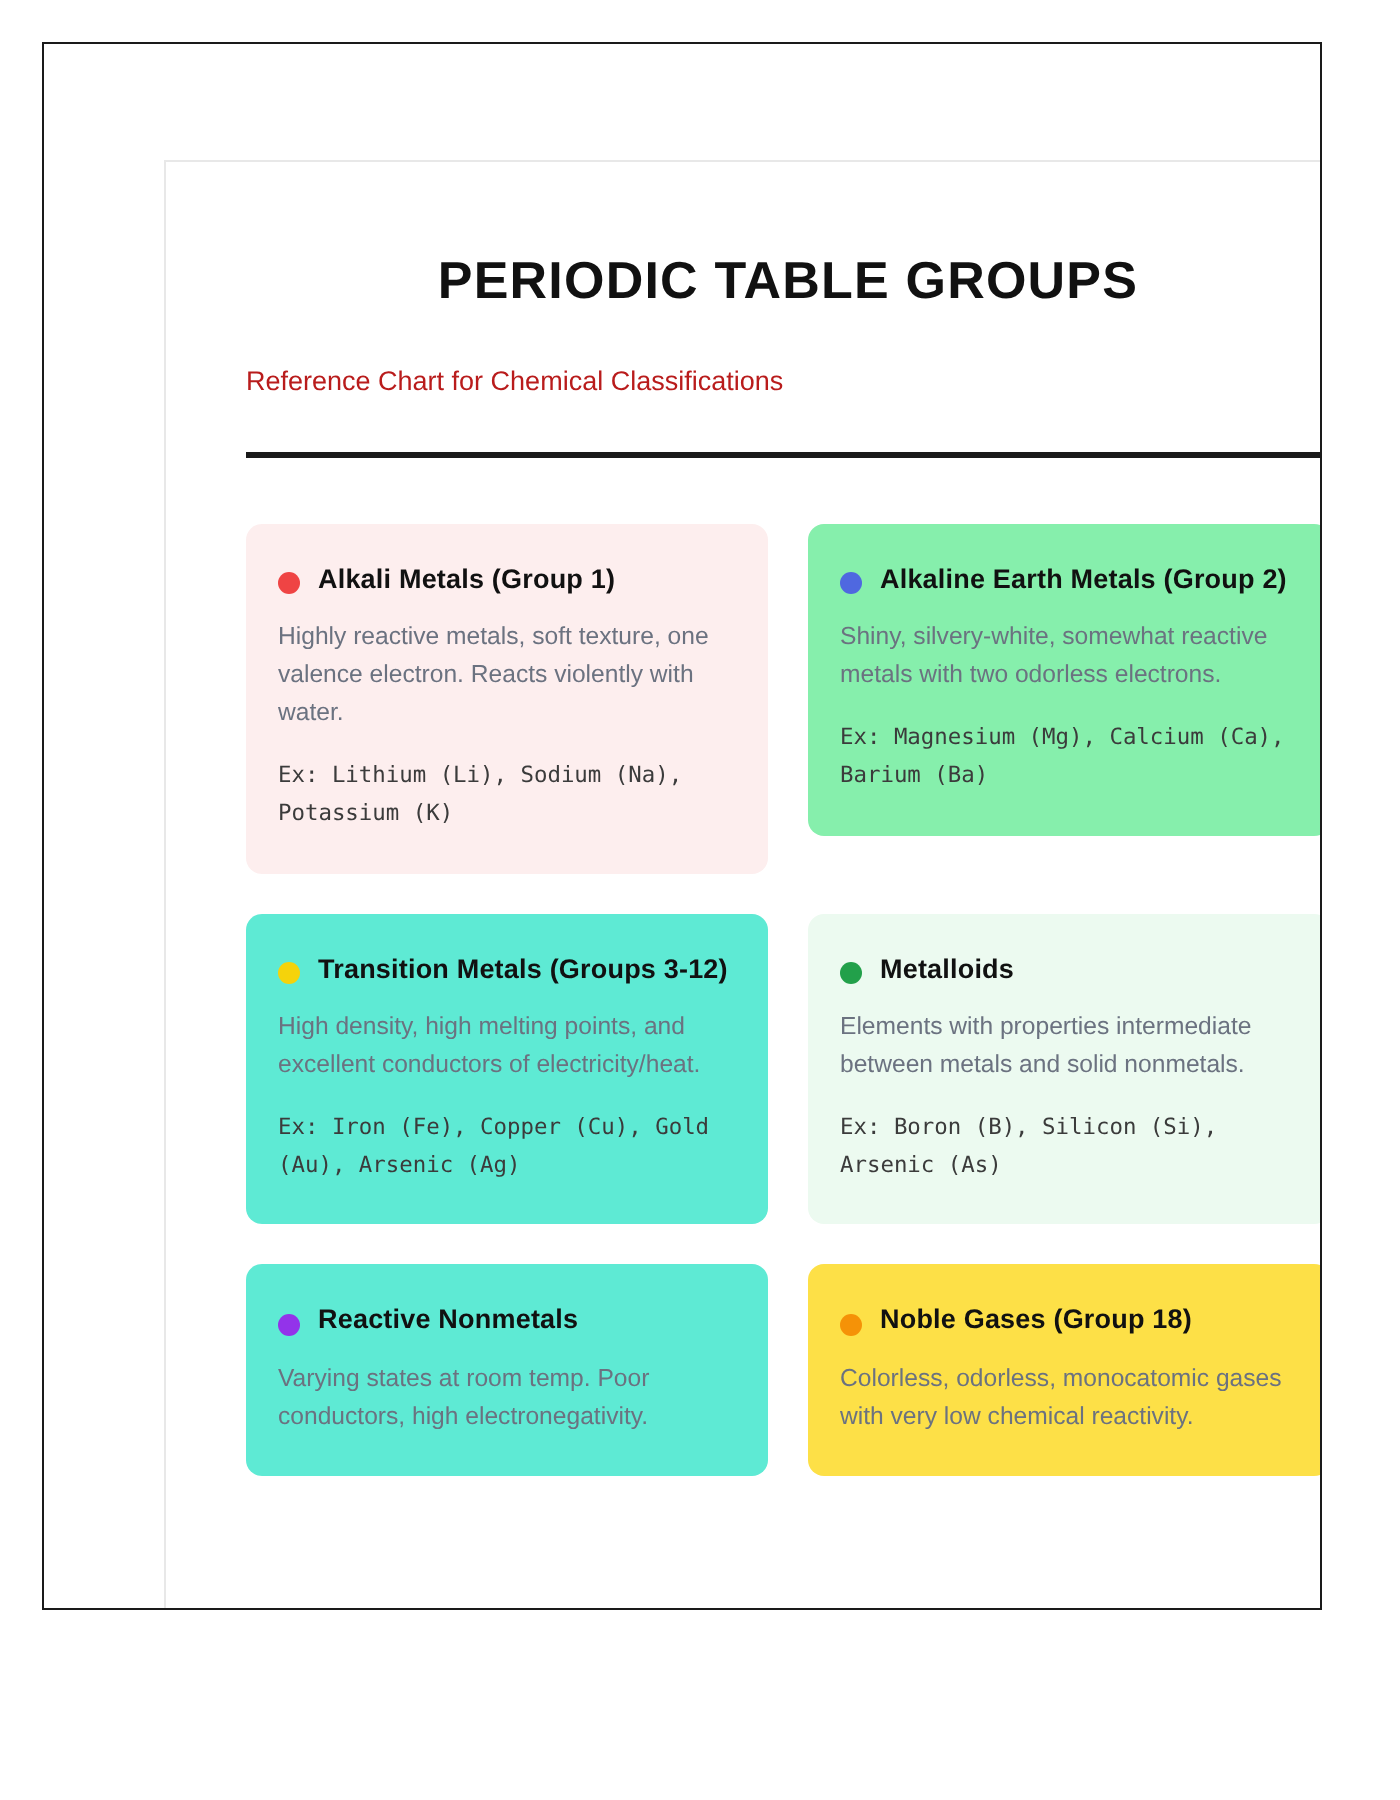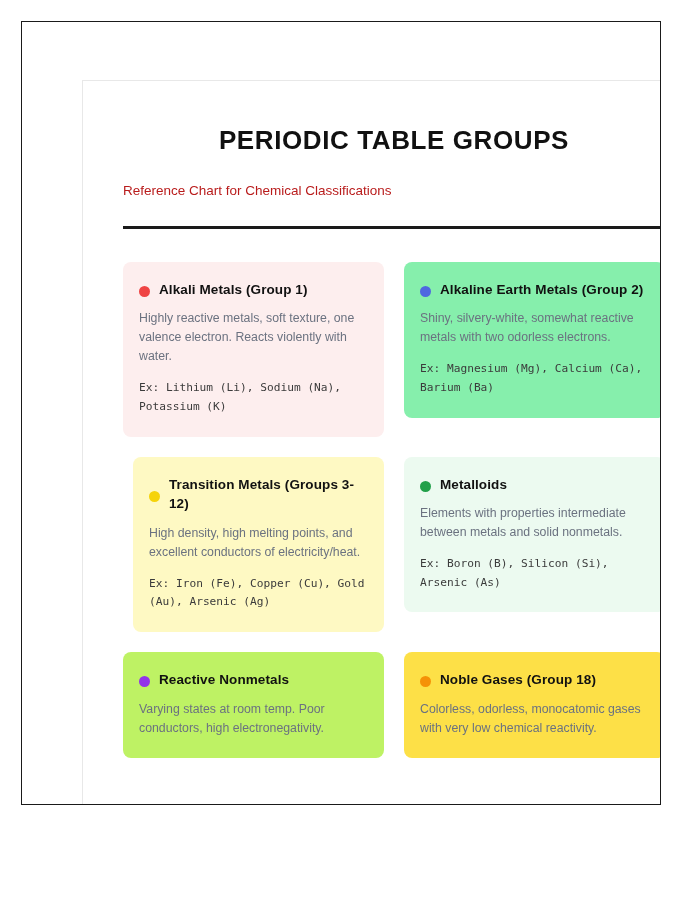--- a/index.html
+++ b/index.html
@@ -148,37 +148,37 @@
             <div class="card-example">Ex: Lithium (Li), Sodium (Na), Potassium (K)</div>
           </div>
           <div class="group-card" style="background: #86efac;">
             <div class="card-head">
               <span class="color-dot" style="background: rgb(79, 104, 224);"></span>
               <span class="card-title">Alkaline Earth Metals (Group 2)</span>
             </div>
             <div class="card-desc">Shiny, silvery-white, somewhat reactive metals with two odorless electrons.</div>
             <div class="card-example">Ex: Magnesium (Mg), Calcium (Ca), Barium (Ba)</div>
           </div>
-          <div class="group-card" style="background: #fef9c3; margin-left: 10px;">
+          <div class="group-card" style="background: #5eead4;">
             <div class="card-head">
               <span class="color-dot" style="background: rgb(245, 211, 11);"></span>
               <span class="card-title">Transition Metals (Groups 3-12)</span>
             </div>
             <div class="card-desc">High density, high melting points, and excellent conductors of electricity/heat.</div>
             <div class="card-example">Ex: Iron (Fe), Copper (Cu), Gold (Au), Arsenic (Ag)</div>
           </div>
           <div class="group-card" style="background: rgb(236, 250, 240);">
             <div class="card-head">
               <span class="color-dot" style="background: rgb(34, 160, 74);"></span>
               <span class="card-title">Metalloids</span>
             </div>
             <div class="card-desc">Elements with properties intermediate between metals and solid nonmetals.</div>
             <div class="card-example">Ex: Boron (B), Silicon (Si), Arsenic (As)</div>
           </div>
-          <div class="group-card" style="background: #bef264;">
+          <div class="group-card" style="background: #5eead4;">
             <div class="card-head">
               <span class="color-dot" style="background: rgb(147, 51, 234);"></span>
               <span class="card-title">Reactive Nonmetals</span>
             </div>
             <div class="card-desc">Varying states at room temp. Poor conductors, high electronegativity.</div>
           </div>
           <div class="group-card" style="background: #fde047;">
             <div class="card-head">
               <span class="color-dot" style="background: rgb(245, 146, 7);"></span>
               <span class="card-title">Noble Gases (Group 18)</span>

